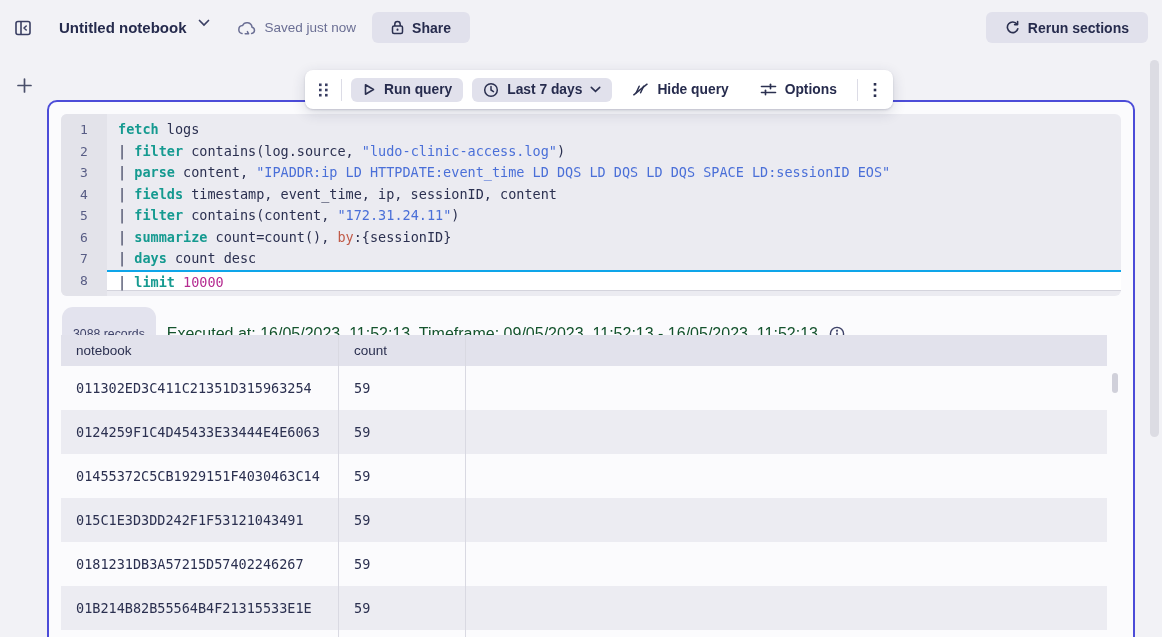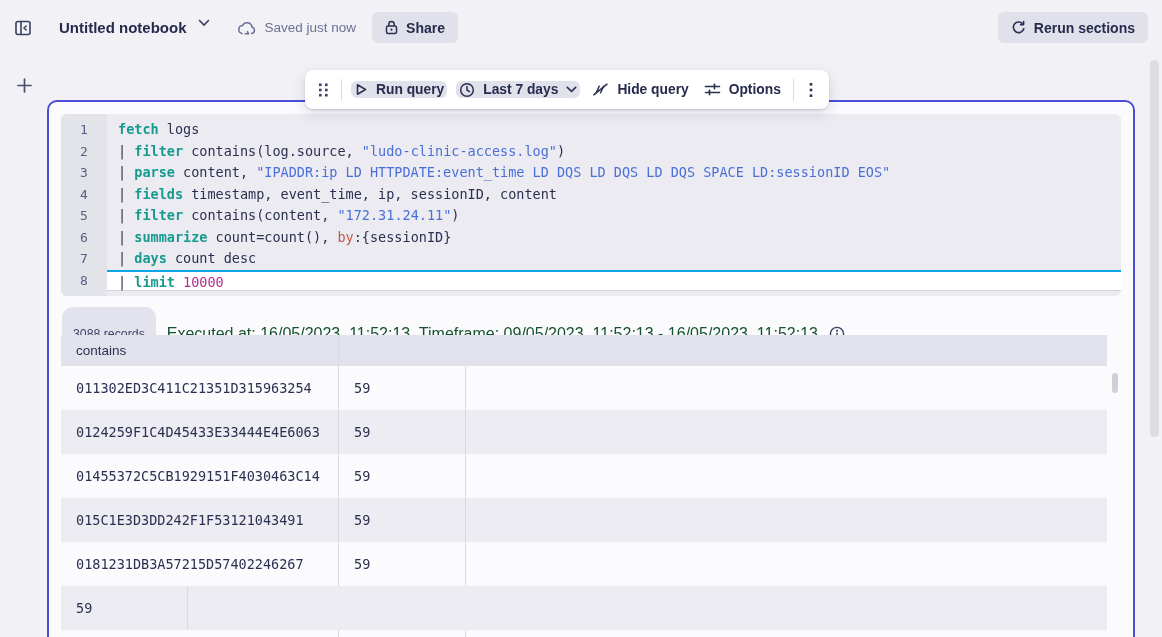--- a/index.html
+++ b/index.html
@@ -18,21 +18,21 @@
     display:flex; align-items:center; padding:0 14px;
   }
   .icon-btn{ background:none; border:none; cursor:pointer; display:flex; align-items:center; }
   .title-group{ display:flex; gap:11px; margin-left:27px; cursor:pointer; }
   .nb-title{ font-size:15px; font-weight:700; color:#262b4d; }
   .saved-group{ display:flex; align-items:center; gap:9px; margin-left:27px; color:#6b6f94; }
   .saved-text{ font-size:13.5px; color:#6b6f94; }
   .pill-btn{
     display:flex; align-items:center; gap:8px;
     background:var(--button-bg,#e1e1ec); border:none; border-radius:6px;
-    height:31px; padding:0 13px; font-family:inherit;
+    height:31px; padding:0 19px; font-family:inherit;
     font-size:14px; font-weight:600; color:#262b4d; cursor:pointer;
   }
   .share-btn{ margin-left:16px; }
   .rerun-btn{ margin-left:auto; }
 
   
   .add-cell{ position:absolute; left:16px; top:77px; background:none; border:none; cursor:pointer; }
 
   
   .cell-card{
@@ -44,21 +44,21 @@
   .toolbar{
     position:absolute; left:305px; top:70px; height:39px;
     background:#ffffff; border-radius:8px;
     box-shadow:0 1px 2px rgba(40,42,80,.18), 0 4px 14px rgba(40,42,80,.16);
     display:flex; align-items:center; padding:0 10px; gap:9px; z-index:5;
   }
   .tb-divider{ width:1px; height:22px; background:#dcdce6; }
   .tb-btn{
     display:flex; align-items:center; gap:8px; border:none; cursor:pointer;
     font-family:inherit; font-size:13.8px; font-weight:600; color:#262b4d;
-    background:none; height:17px; padding:0 3px; border-radius:6px;
+    background:none; height:24px; padding:0 11px; border-radius:6px;
   }
   .tb-btn.filled{ background:var(--button-bg,#e1e1ec); }
   .drag-handle{ cursor:grab; padding:0 3px; }
 
   
   .editor{
     position:absolute; left:12px; top:12px; width:1060px; height:182px;
     background:#ebebf1; border-radius:6px; overflow:hidden;
     font-family:"DejaVu Sans Mono", monospace; font-size:13.5px;
     padding-top:5px;
@@ -298,21 +298,22 @@
       <svg width="16" height="16" viewBox="0 0 16 16" fill="none" stroke="#3e4268" stroke-width="1.4" stroke-linecap="round">
         <circle cx="8" cy="8" r="6.6"></circle>
           <line x1="8" y1="7.2" x2="8" y2="11.3"></line>
           <circle cx="8" cy="4.7" r="0.4" fill="#3e4268"></circle>
       </svg>
     </span>
   </div>
 
   <div class="results-table">
     <div class="t-header">
-        <div class="t-cell c0">contains</div>
+        <div class="t-cell c0">notebook</div>
+        <div class="t-cell c1">count</div>
         <div class="t-cell c2"></div>
       </div>
     <div>
         <div class="t-row">
           <div class="t-cell c0">011302ED3C411C21351D315963254</div>
           <div class="t-cell c1">59</div>
           <div class="t-cell c2"></div>
         </div>
         <div class="t-row striped">
           <div class="t-cell c0">0124259F1C4D45433E33444E4E6063</div>
@@ -328,20 +329,21 @@
           <div class="t-cell c0">015C1E3D3DD242F1F53121043491</div>
           <div class="t-cell c1">59</div>
           <div class="t-cell c2"></div>
         </div>
         <div class="t-row">
           <div class="t-cell c0">0181231DB3A57215D57402246267</div>
           <div class="t-cell c1">59</div>
           <div class="t-cell c2"></div>
         </div>
         <div class="t-row striped">
+          <div class="t-cell c0">01B214B82B55564B4F21315533E1E</div>
           <div class="t-cell c1">59</div>
           <div class="t-cell c2"></div>
         </div>
         <div class="t-row">
           <div class="t-cell c0"></div>
           <div class="t-cell c1"></div>
           <div class="t-cell c2"></div>
         </div>
       </div>
   </div>

